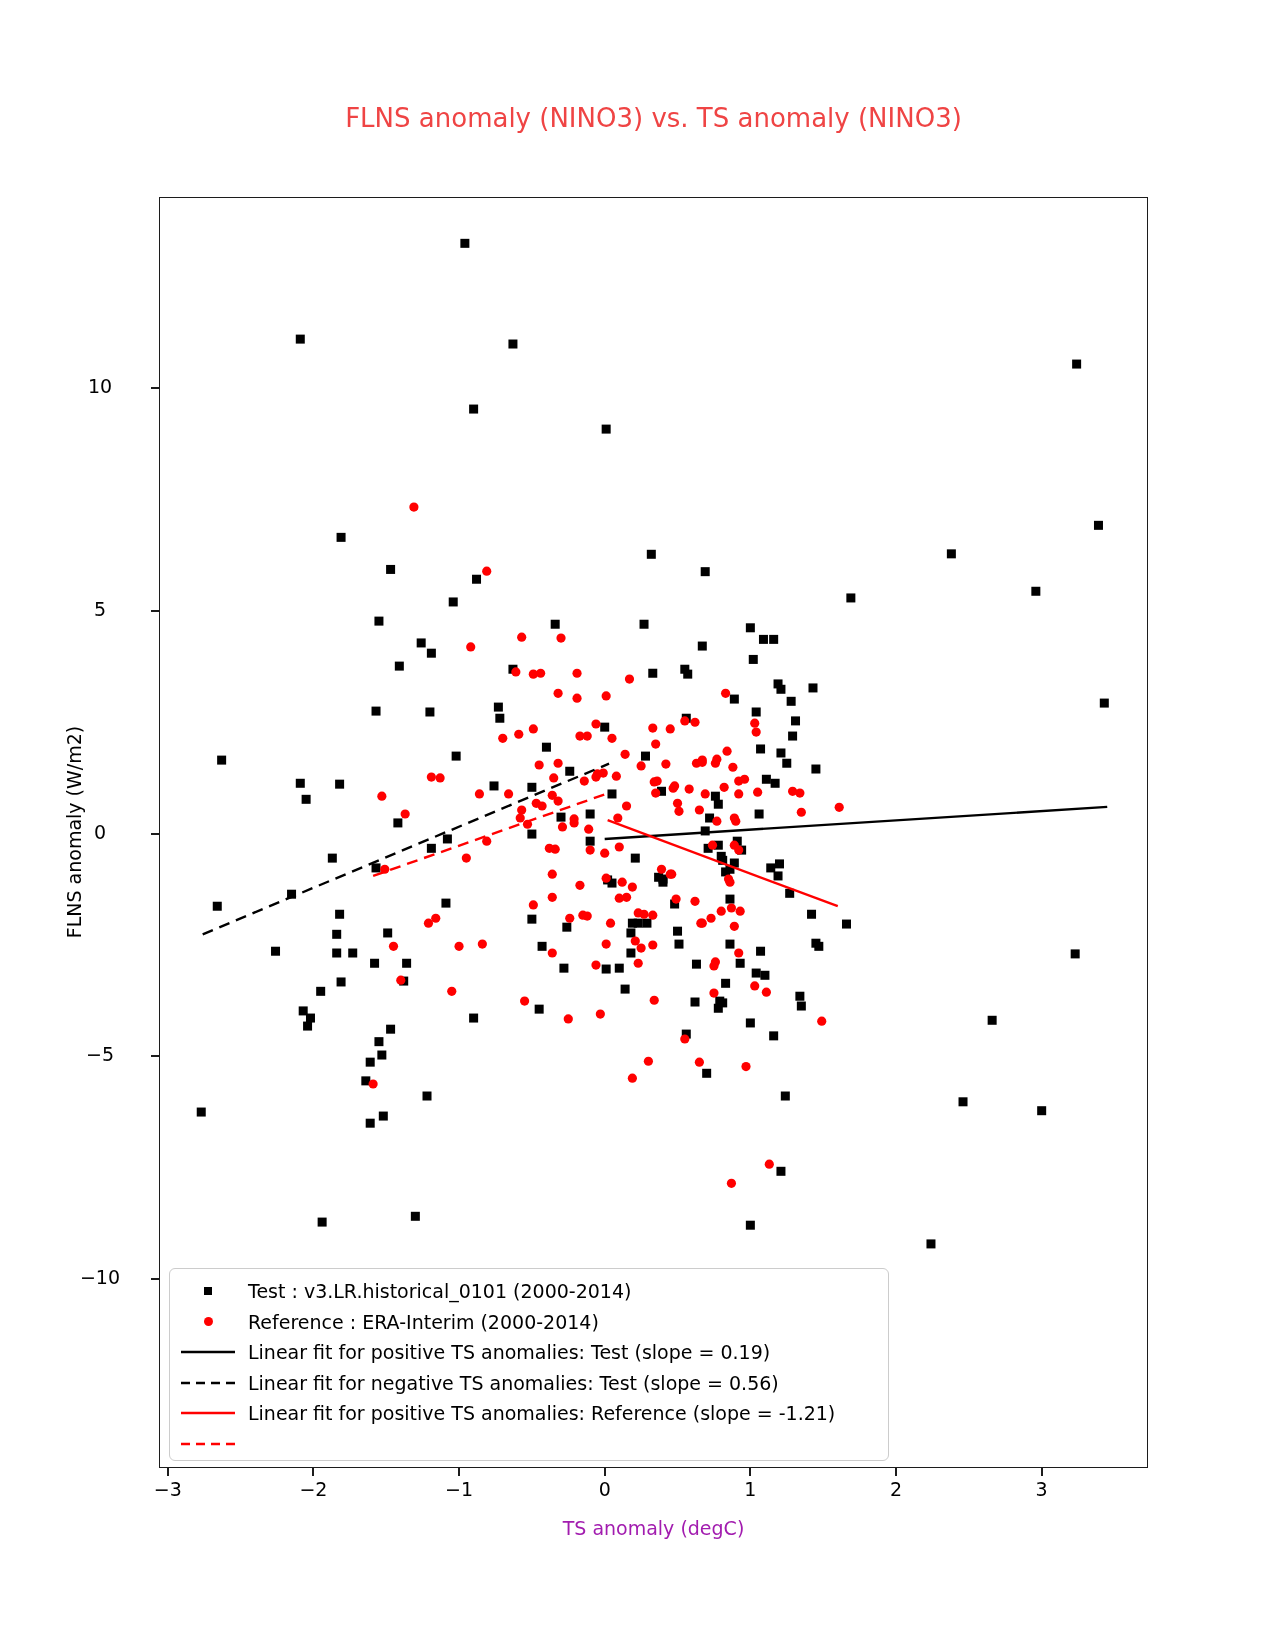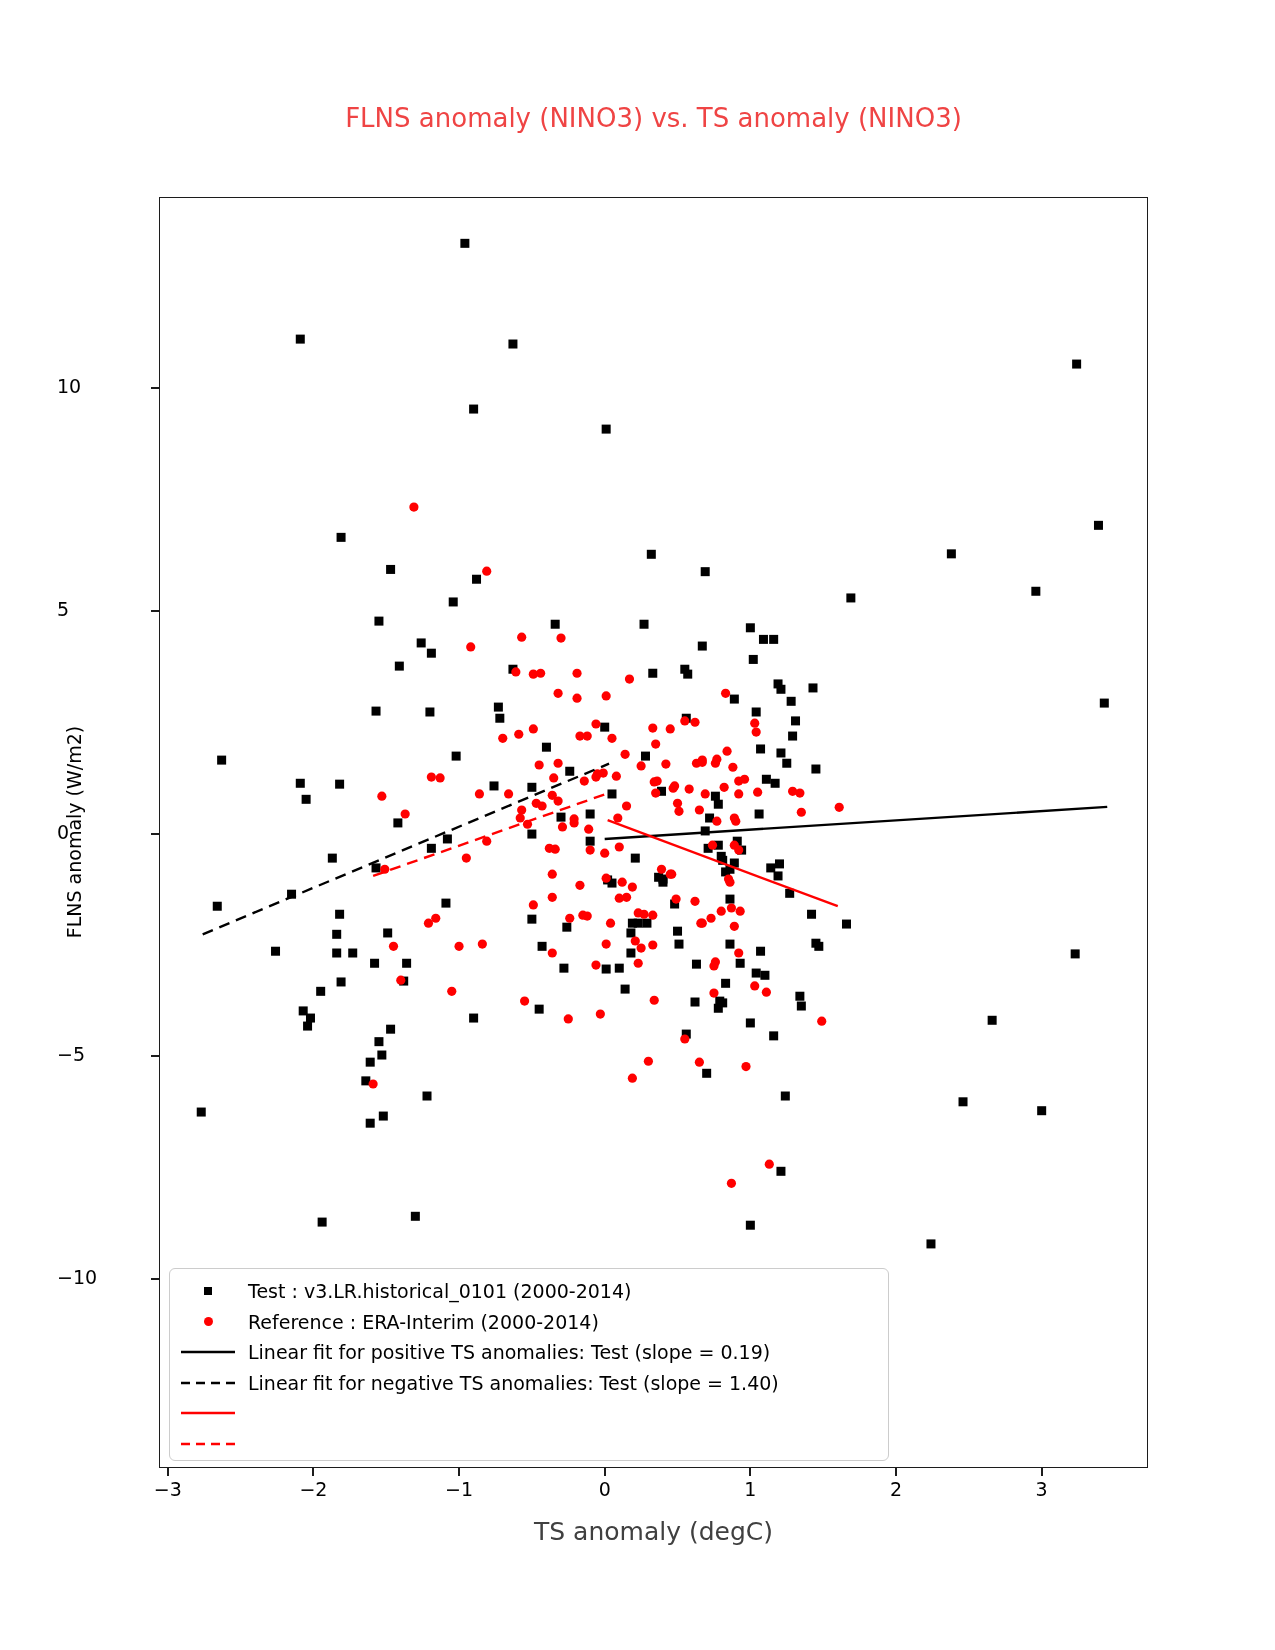--- a/index.html
+++ b/index.html
@@ -7,24 +7,24 @@
        font-family:"DejaVu Sans","Liberation Sans",sans-serif;color:#000;}
   .chart-title{position:absolute;left:159px;top:103px;width:989px;text-align:center;
        font-size:26px;color:#ef4444;}
   .frame{position:absolute;left:159px;top:197px;width:989px;height:1271px;
        border:1.9px solid #1c1c1c;box-sizing:border-box;background:#fff;}
   svg.plot{position:absolute;left:0;top:0;pointer-events:none;}
   .xtick-mark{position:absolute;width:1.9px;height:8px;background:#1c1c1c;top:1468px;}
   .ytick-mark{position:absolute;height:1.9px;width:8px;background:#1c1c1c;left:151px;}
   .xtick-label{position:absolute;top:1478px;width:80px;margin-left:-40px;text-align:center;
        font-size:19px;color:#000;}
-  .ytick-label{position:absolute;left:57px;width:86px;text-align:left;margin-top:-13px;
+  .ytick-label{position:absolute;left:57px;width:86px;text-align:center;margin-top:-13px;
        font-size:19px;color:#000;}
   .x-axis-label{position:absolute;left:159px;top:1517px;width:989px;text-align:center;
-       font-size:25px;color:#404040;}
+       font-size:19px;color:#a21caf;}
   .y-axis-label{position:absolute;left:74px;top:832px;transform:translate(-50%,-50%) rotate(-90deg);
        white-space:nowrap;font-size:19px;color:#000;}
   .legend{position:absolute;left:169px;top:1268px;width:720px;height:193px;box-sizing:border-box;
        background:rgba(255,255,255,0.92);border:1.4px solid #cccccc;border-radius:6px;
        padding:7px 0 4px 9px;text-align:center;}
   .lrow{display:flex;align-items:center;height:30.5px;}
   .lhandle{width:58px;display:flex;justify-content:center;align-items:center;flex:0 0 58px;}
   .ltext{margin-left:11px;font-size:19px;color:#000;white-space:nowrap;}
   .sq{width:8px;height:8px;background:#000;}
   .dot{width:9px;height:9px;border-radius:50%;background:#ff0000;}
@@ -436,28 +436,29 @@
           </svg>
       </span>
       <span class="ltext">Linear fit for positive TS anomalies: Test (slope = 0.19)</span>
     </div>
     <div class="lrow">
       <span class="lhandle">
         <svg width="56" height="6">
             <line x1="1" y1="3" x2="55" y2="3" stroke="#000000" stroke-width="2.6" stroke-dasharray="9,6"></line>
           </svg>
       </span>
-      <span class="ltext">Linear fit for negative TS anomalies: Test (slope = 1.40)</span>
+      <span class="ltext">Linear fit for negative TS anomalies: Test (slope = 0.56)</span>
     </div>
     <div class="lrow">
       <span class="lhandle">
         <svg width="56" height="6">
             <line x1="1" y1="3" x2="55" y2="3" stroke="#ff0000" stroke-width="2.6"></line>
           </svg>
       </span>
+      <span class="ltext">Linear fit for positive TS anomalies: Reference (slope = -1.21)</span>
     </div>
     <div class="lrow">
       <span class="lhandle">
         <svg width="56" height="6">
             <line x1="1" y1="3" x2="55" y2="3" stroke="#ff0000" stroke-width="2.6" stroke-dasharray="9,6"></line>
           </svg>
       </span>
     </div>
   </div>
 </div>

